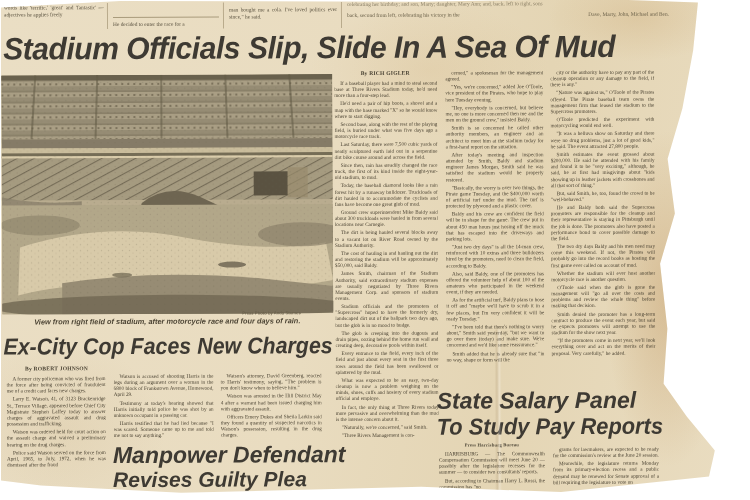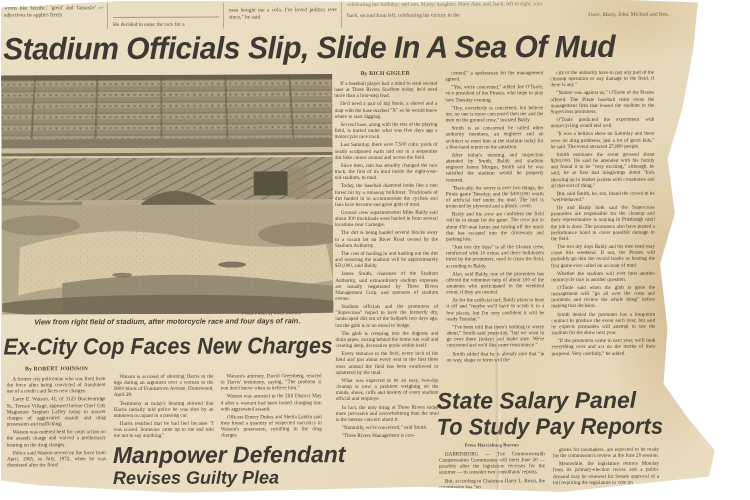--- a/index.html
+++ b/index.html
@@ -180,21 +180,21 @@
       <p>Testimony at today's hearing showed that Harris initially told police he was shot by an unknown occupant in a passing car.</p>
       <p>Harris testified that he had lied because "I was scared. Someone came up to me and told me not to say anything."</p>
     </div>
   <div class="col" style="left:220px;top:372px;width:101px;height:68px;">
       <p>Watson's attorney, David Greenberg, reacted to Harris' testimony, saying, "The problem is you don't know when to believe him."</p>
       <p>Watson was arrested in the Hill District May 4 after a warrant had been issued charging him with aggravated assault.</p>
       <p>Officers Emery Dukes and Sheila Larkin said they found a quantity of suspected narcotics in Watson's possession, resulting in the drug charges.</p>
     </div>
 
   <div class="head" style="left:112px;top:441px;font-size:23px;">Manpower Defendant</div>
-  <div class="head" style="left:112px;top:467px;font-size:18px;font-style:italic;">Revises Guilty Plea</div>
+  <div class="head" style="left:112px;top:467px;font-size:21px;font-style:italic;">Revises Guilty Plea</div>
 
   <div class="head" style="left:436px;top:388px;font-size:23px;">State Salary Panel</div>
   <div class="head" style="left:436px;top:414px;font-size:23px;transform:scaleX(.95);">To Study Pay Reports</div>
   <div class="byline" style="left:438px;top:443px;width:106px;font-size:4.6px;">Press Harrisburg Bureau</div>
   <div class="col" style="left:438px;top:451px;width:106px;height:38px;">
       <p>HARRISBURG — The Commonwealth Compensation Commission will meet June 20 — possibly after the legislature recesses for the summer — to consider two consultants' reports.</p>
       <p>But, according to Chairman Harry L. Rossi, the commission has "no</p>
     </div>
   <div class="col" style="left:552px;top:447px;width:106px;height:42px;">
       <p>grams for lawmakers, are expected to be ready for the commission's review at the June 20 session.</p>

